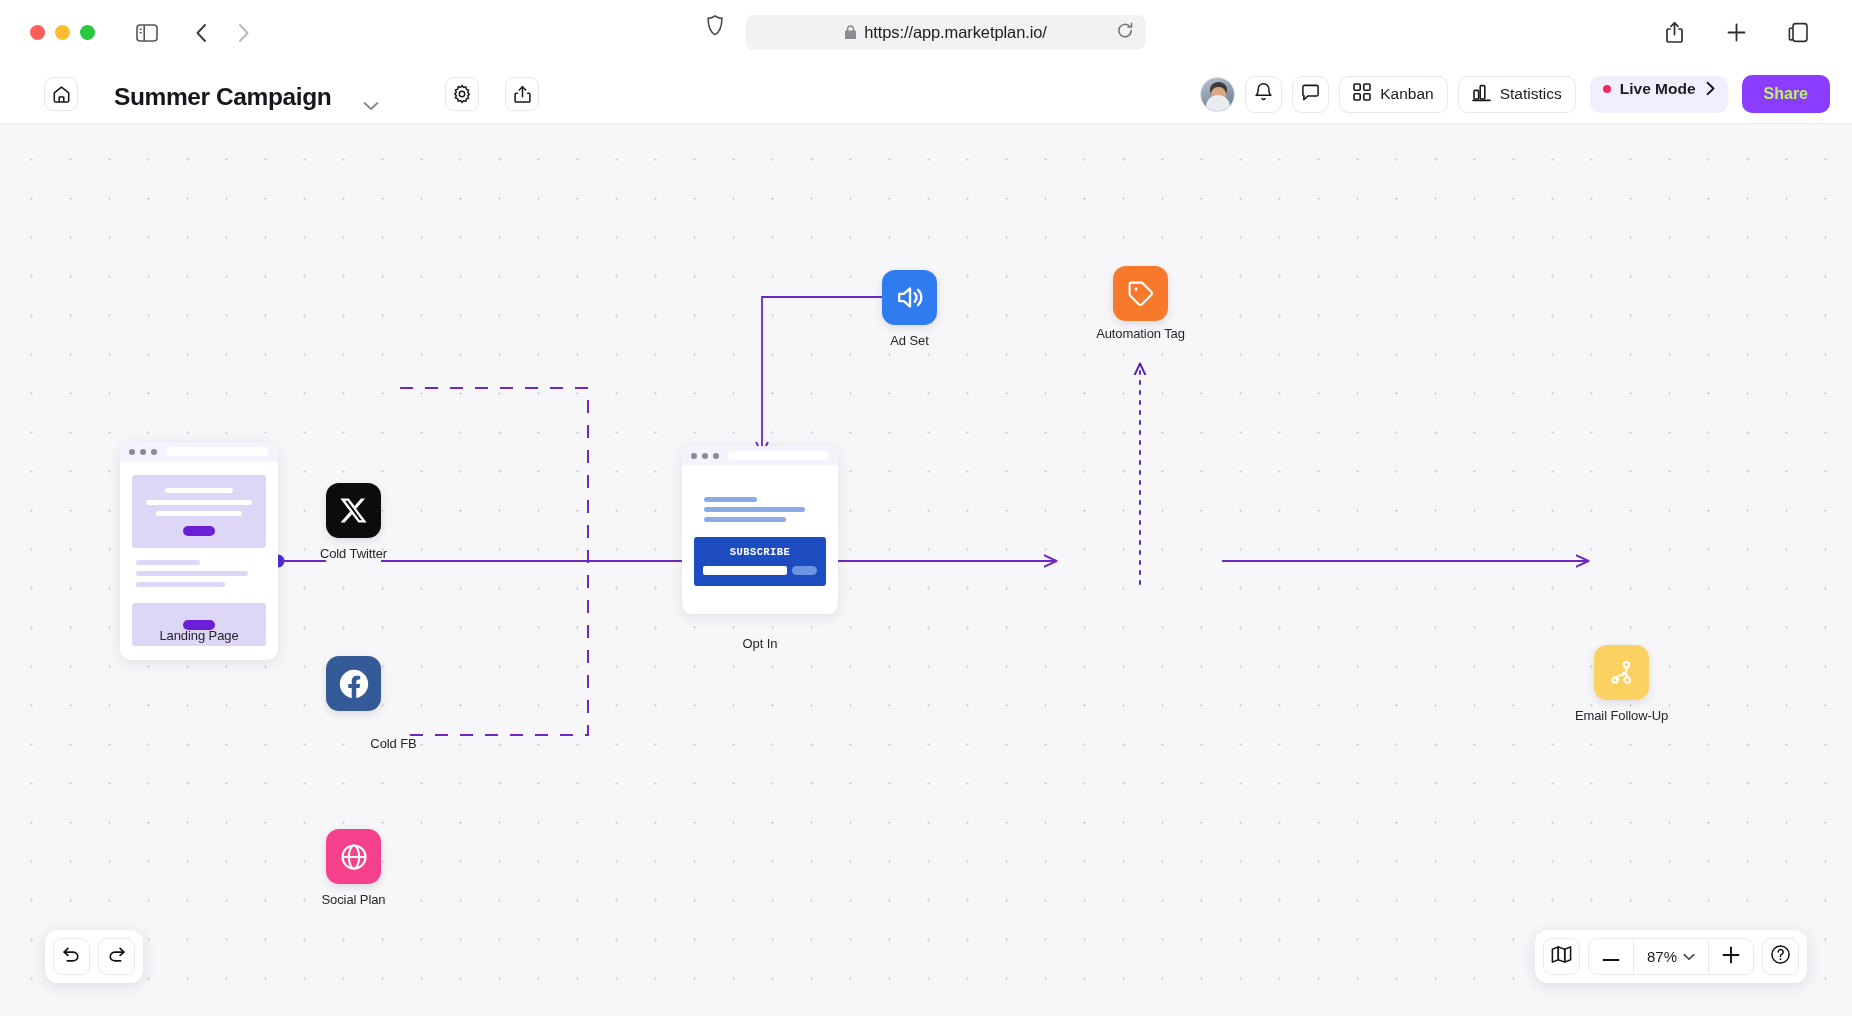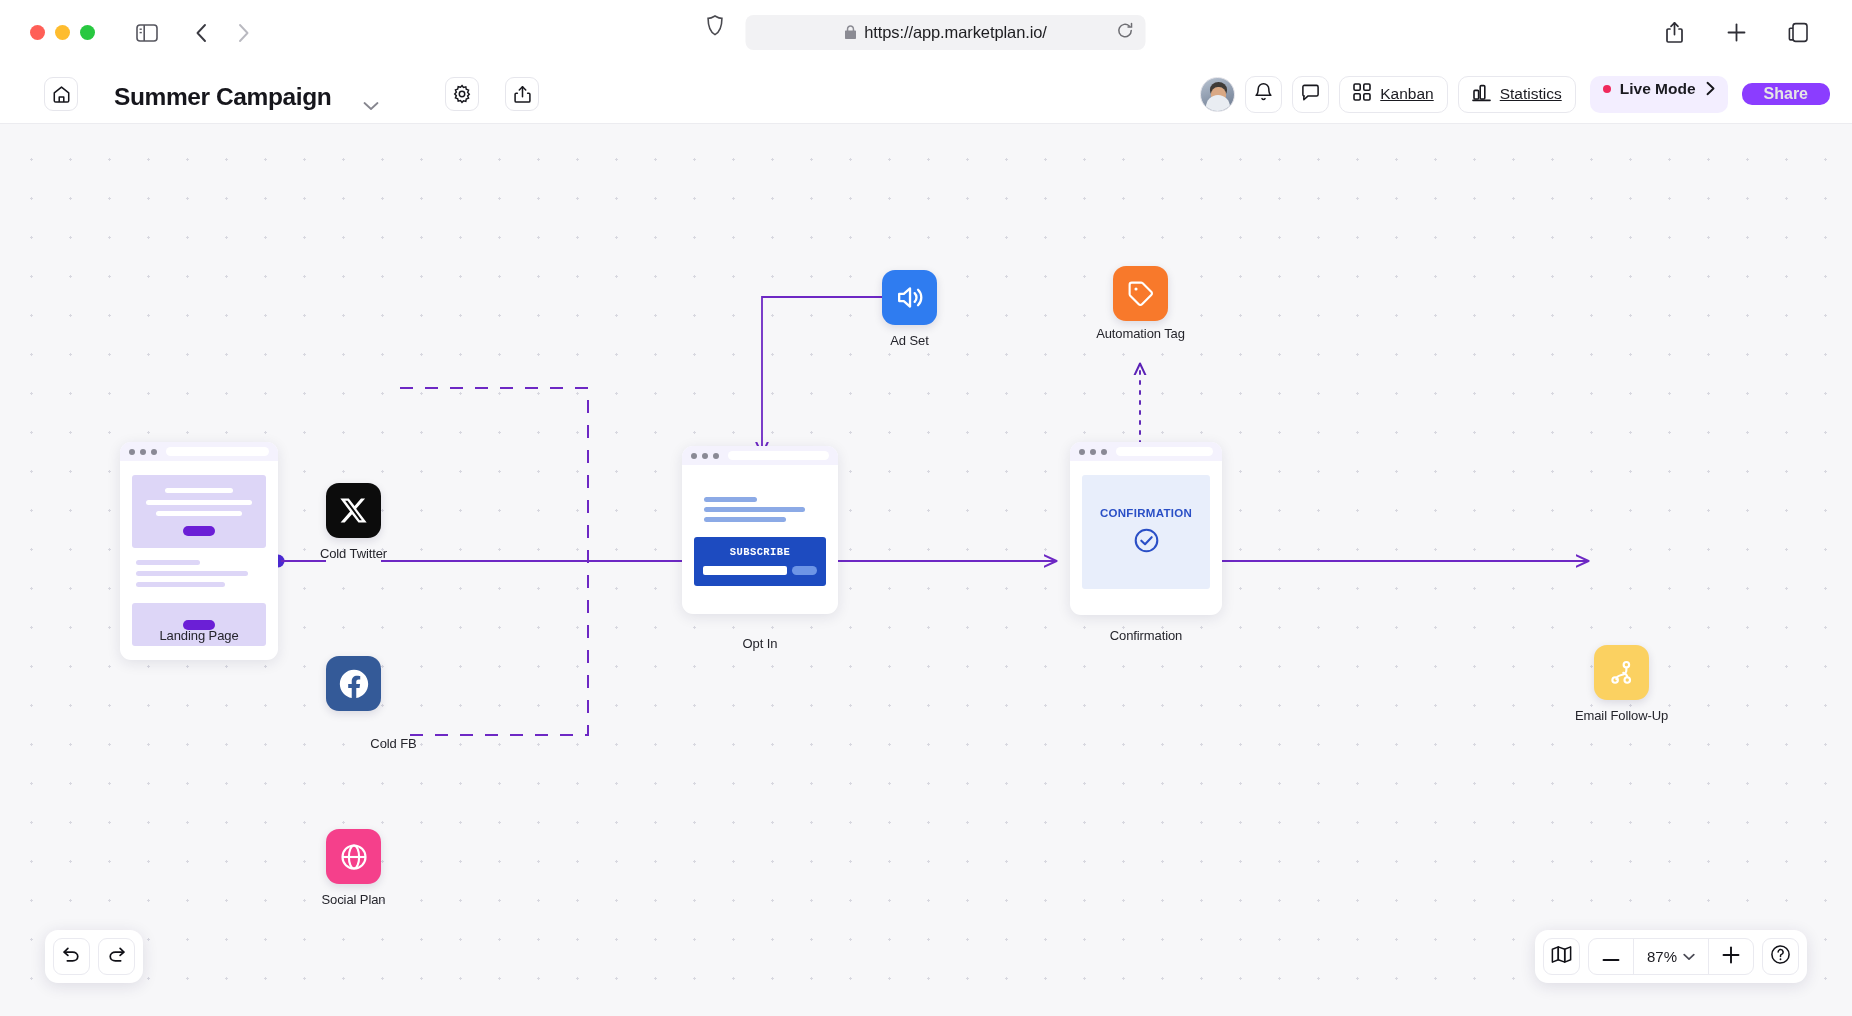--- a/index.html
+++ b/index.html
@@ -107,36 +107,36 @@
     background: #d9a884; left: 10px; top: 9px; z-index: 1;
   }
 
   .pill-btn {
     height: 37px;
     border: 1px solid #e8e8ee;
     border-radius: 10px;
     background: #fff;
     display: flex; align-items: center; gap: 9px;
     padding: 0 13px;
-    font-size: 15.5px; color: #1a1a20; font-weight: 400; text-decoration: underline;
+    font-size: 15.5px; color: #1a1a20; font-weight: 400;
   }
   .icon-only { width: 37px; padding: 0; justify-content: center; }
   .live-btn {
     height: 37px; border-radius: 10px;
     background: #f3eeff; border: none;
     display: flex; align-items: center; gap: 9px;
     padding: 0 12px 11px 13px;
     font-size: 15.5px; color: #1a1a20; font-weight: 600;
     margin-left: 4px;
   }
   .live-dot { width: 8px; height: 8px; border-radius: 50%; background: #f0295c; align-self: flex-start; margin-top: 9px; }
   .live-chev { color: #17171c; display: flex; }
   .share-btn {
-    height: 22px; border-radius: 10px;
-    background: #8b3dff; color: #e5e5e5;
+    height: 38px; border-radius: 10px;
+    background: #8b3dff; color: #bef264;
     display: flex; align-items: center; justify-content: center;
     padding: 0 22px; font-size: 16px; font-weight: 600;
     margin-left: 4px;
   }
 
   
   .canvas {
     position: relative;
     width: 1852px;
     height: calc(1016px - 65px - 59px);
@@ -534,42 +534,20 @@
           <div class="oi-row">
             <div class="oi-input"></div>
             <div class="oi-sub"></div>
           </div>
         </div>
       </div>
     </div>
     <div class="node-label" style="top:190px;">Opt In</div>
   </div>
 
-  <div class="node" style="left:1070px; top:318px;">
-    <div class="card" style="width:152px;">
-      <div class="card-top">
-        <span class="cdot"></span>
-          <span class="cdot"></span>
-          <span class="cdot"></span>
-        <span class="card-urlbar"></span>
-      </div>
-      <div class="card-body" style="padding:14px 12px 26px;">
-        <div class="cf-panel">
-          <div class="cf-text">CONFIRMATION</div>
-          <span>
-            <svg width="27" height="27" viewBox="0 0 26 26" fill="none" stroke="#2a4fc6" stroke-width="2">
-                <circle cx="13" cy="13" r="10.4"></circle>
-                <polyline points="8,13.2 11.6,16.6 18,9.8" stroke-linecap="round" stroke-linejoin="round"></polyline>
-              </svg>
-          </span>
-        </div>
-      </div>
-    </div>
-    <div class="node-label" style="top:186px;">Confirmation</div>
-  </div>
 
   <div class="node" style="left:1594px; top:521px;">
     <div class="icon-node" style="width:55px;height:55px;background:#fbd161;">
       <svg width="30" height="30" viewBox="0 0 24 24" fill="none" stroke="#ffffff" stroke-width="1.7" stroke-linecap="round" stroke-linejoin="round">
           <circle cx="15.5" cy="5.4" r="2.2"></circle>
           <circle cx="6.5" cy="17.6" r="2.2"></circle>
           <circle cx="16.2" cy="17.6" r="2.2"></circle>
           <path d="M15.5 7.6v2.1c0 2.3-1.9 3.4-4 3.9-2 0.5-4 1.2-4 3.4"></path>
           <path d="M16.2 15.4c0-2-1.5-3-3.2-3.6"></path>
         </svg>

